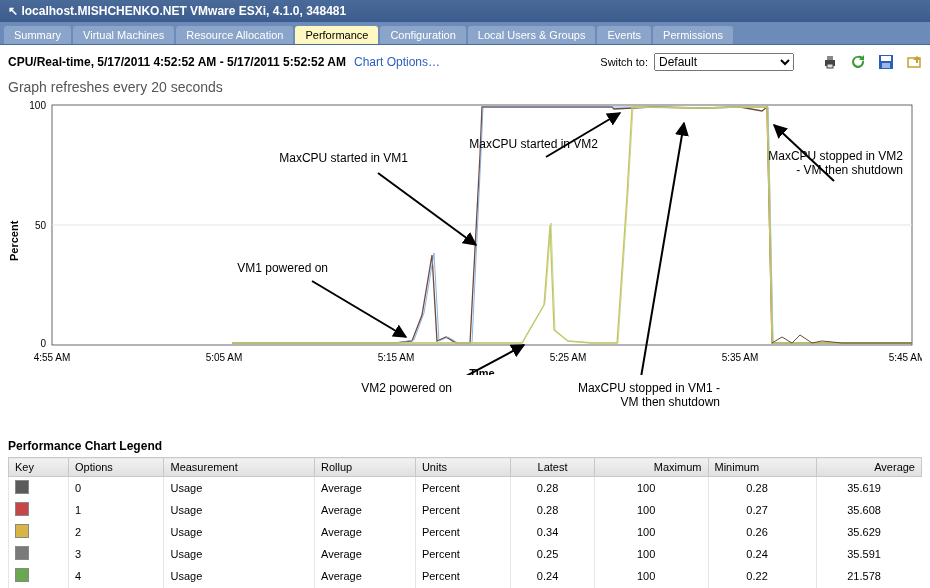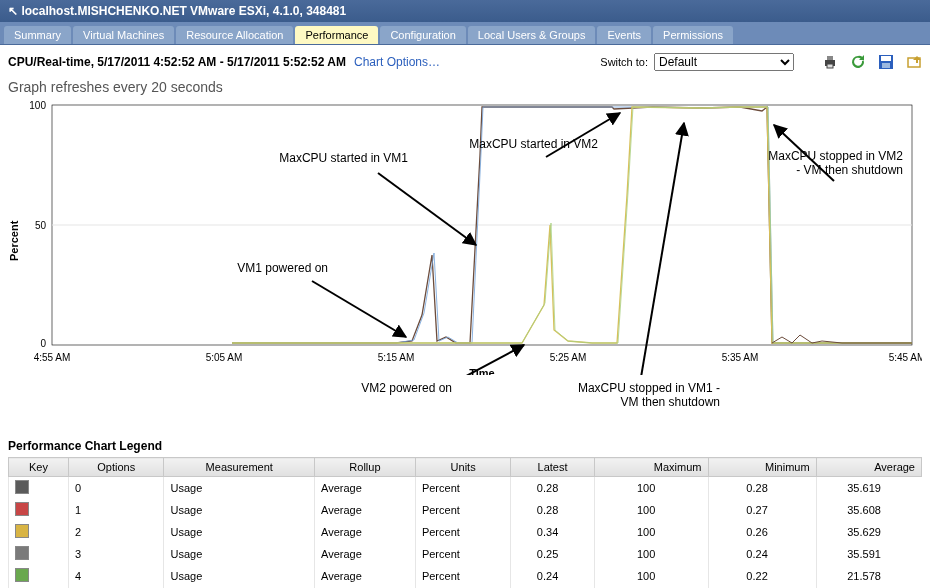--- a/index.html
+++ b/index.html
@@ -14,21 +14,21 @@
   .switch-wrap{margin-left:auto;display:flex;align-items:center;gap:6px}
   .switch-wrap select{font-size:12px;width:140px}
   .toolbar-icons{display:flex;gap:12px;margin-left:20px}
   .icon{width:16px;height:16px;display:inline-block}
   .refresh-note{color:#555;font-size:14px;margin-top:8px}
   .chart-area{position:relative;margin-top:6px;height:280px}
   .chart-area svg{display:block}
   .annot{position:absolute;font-size:12px;color:#000;text-align:right;line-height:1.2}
   .legend-title{font-weight:bold;font-size:12px;margin:12px 0 4px 0}
   table.legend{border-collapse:collapse;width:100%;font-size:11px}
-  table.legend th{background:linear-gradient(#f2f2f2,#e0e0e0);border:1px solid #c8c8c8;padding:3px 6px;text-align:center;font-weight:normal}
+  table.legend th{background:linear-gradient(#f2f2f2,#e0e0e0);border:1px solid #c8c8c8;padding:3px 6px;text-align:left;font-weight:normal}
   table.legend td{border-left:1px solid #e6e6e6;padding:3px 6px}
   table.legend td.num{text-align:center;padding-right:16px}
   .key-swatch{width:12px;height:12px;border:1px solid #888;display:inline-block}
   .svg-y-label{transform:rotate(-90deg);transform-origin:0 0}
 </style>
 </head>
 <body>
 
 <div class="title-bar">
   <span>↖</span>
@@ -157,21 +157,21 @@
   <table class="legend">
     <thead>
         <tr id="legend-head">
           <th>Key</th>
           <th>Options</th>
           <th>Measurement</th>
           <th>Rollup</th>
           <th>Units</th>
           <th style="text-align: center;">Latest</th>
           <th style="text-align: right;">Maximum</th>
-          <th style="text-align: right;">Minimum</th>
+          <th style="text-align: left;">Minimum</th>
           <th style="text-align: right;">Average</th>
         </tr>
       </thead>
     <tbody id="legend-body">
         <tr>
           <td><span class="key-swatch" style="background:#5b5b5b"></span></td>
           <td>0</td>
           <td>Usage</td>
           <td>Average</td>
           <td>Percent</td>

